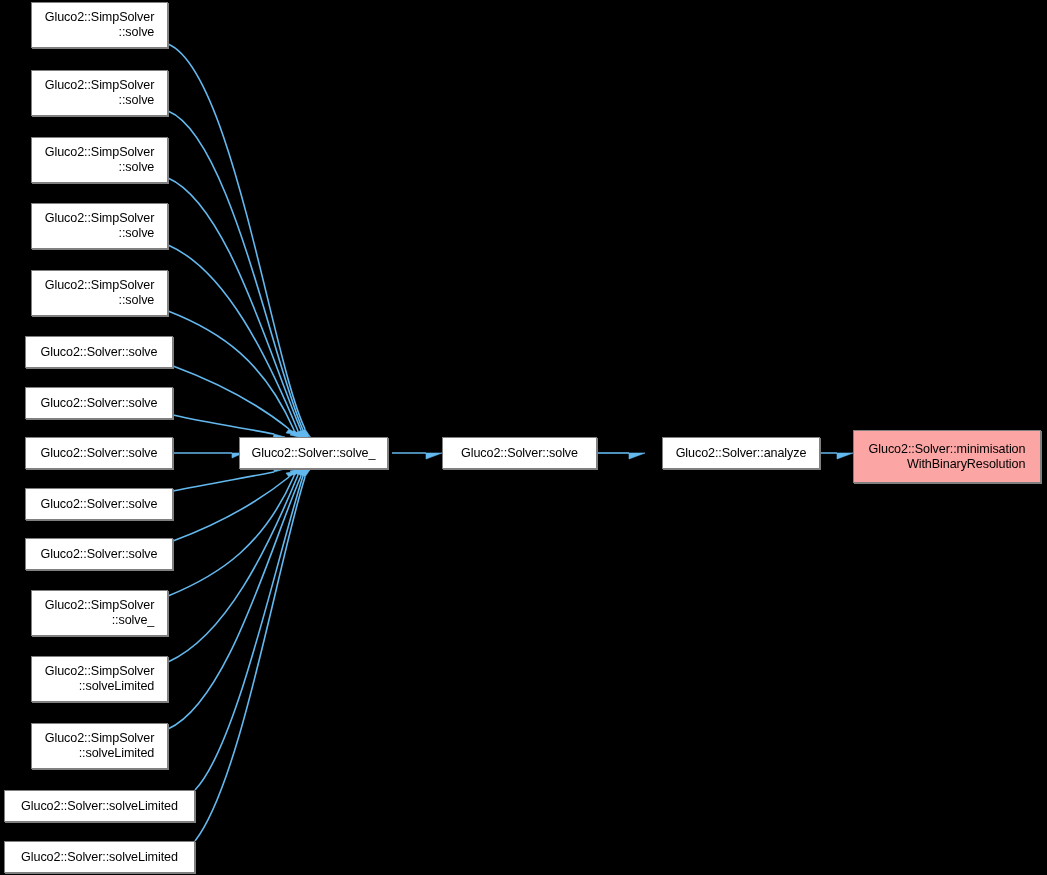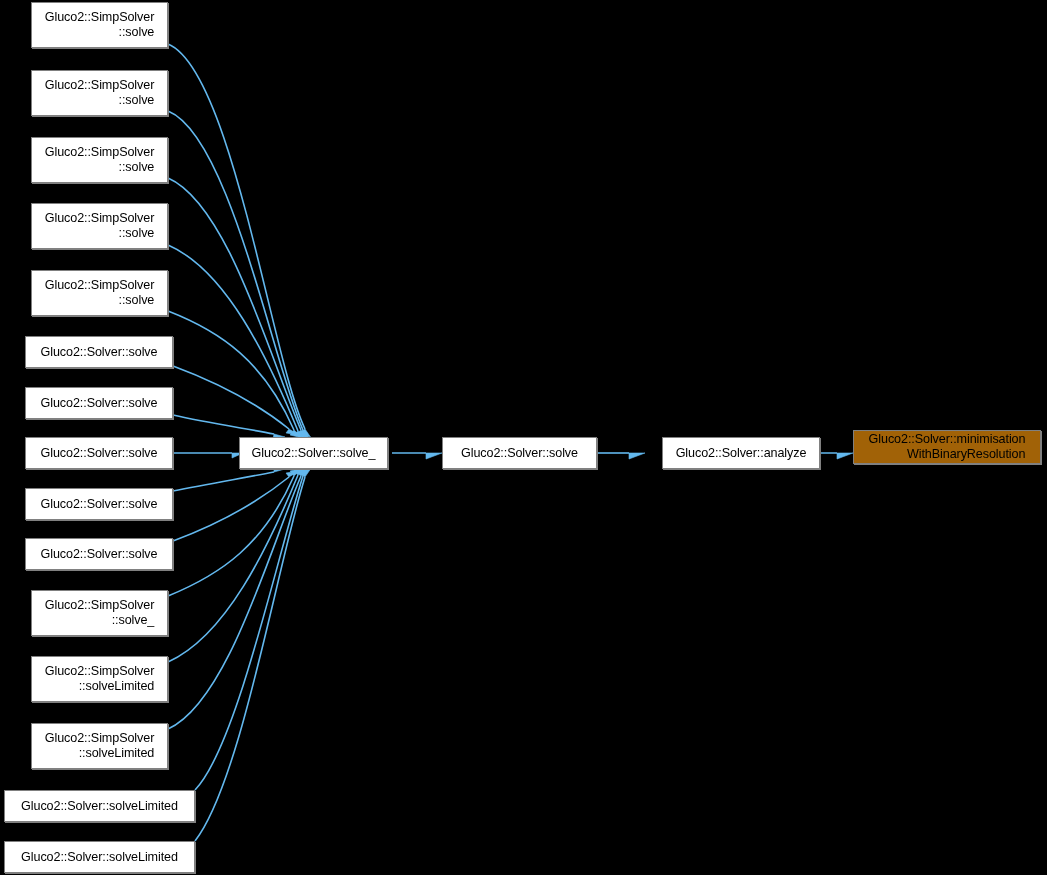--- a/index.html
+++ b/index.html
@@ -125,16 +125,16 @@
 ::solve_</span></div>
       <div class="node" style="left: 31px; top: 656px; width: 137px; height: 46px;"><span class="node-label">Gluco2::SimpSolver
 ::solveLimited</span></div>
       <div class="node" style="left: 31px; top: 723px; width: 137px; height: 46px;"><span class="node-label">Gluco2::SimpSolver
 ::solveLimited</span></div>
       <div class="node" style="left: 4px; top: 790px; width: 191px; height: 32px;"><span class="node-label">Gluco2::Solver::solveLimited</span></div>
       <div class="node" style="left: 4px; top: 841px; width: 191px; height: 32px;"><span class="node-label">Gluco2::Solver::solveLimited</span></div>
       <div class="node" style="left: 239px; top: 437px; width: 149px; height: 32px;"><span class="node-label">Gluco2::Solver::solve_</span></div>
       <div class="node" style="left: 442px; top: 437px; width: 155px; height: 32px;"><span class="node-label">Gluco2::Solver::solve</span></div>
       <div class="node" style="left: 662px; top: 437px; width: 158px; height: 32px;"><span class="node-label">Gluco2::Solver::analyze</span></div>
-      <div class="node highlight" style="left: 853px; top: 430px; width: 188px; height: 34px; background: #a16207;"><span class="node-label">Gluco2::Solver::minimisation
+      <div class="node highlight" style="left: 853px; top: 430px; width: 188px; height: 53px; background: #fca5a5;"><span class="node-label">Gluco2::Solver::minimisation
 WithBinaryResolution</span></div>
     </div>
 </div>
 
 </body></html>

